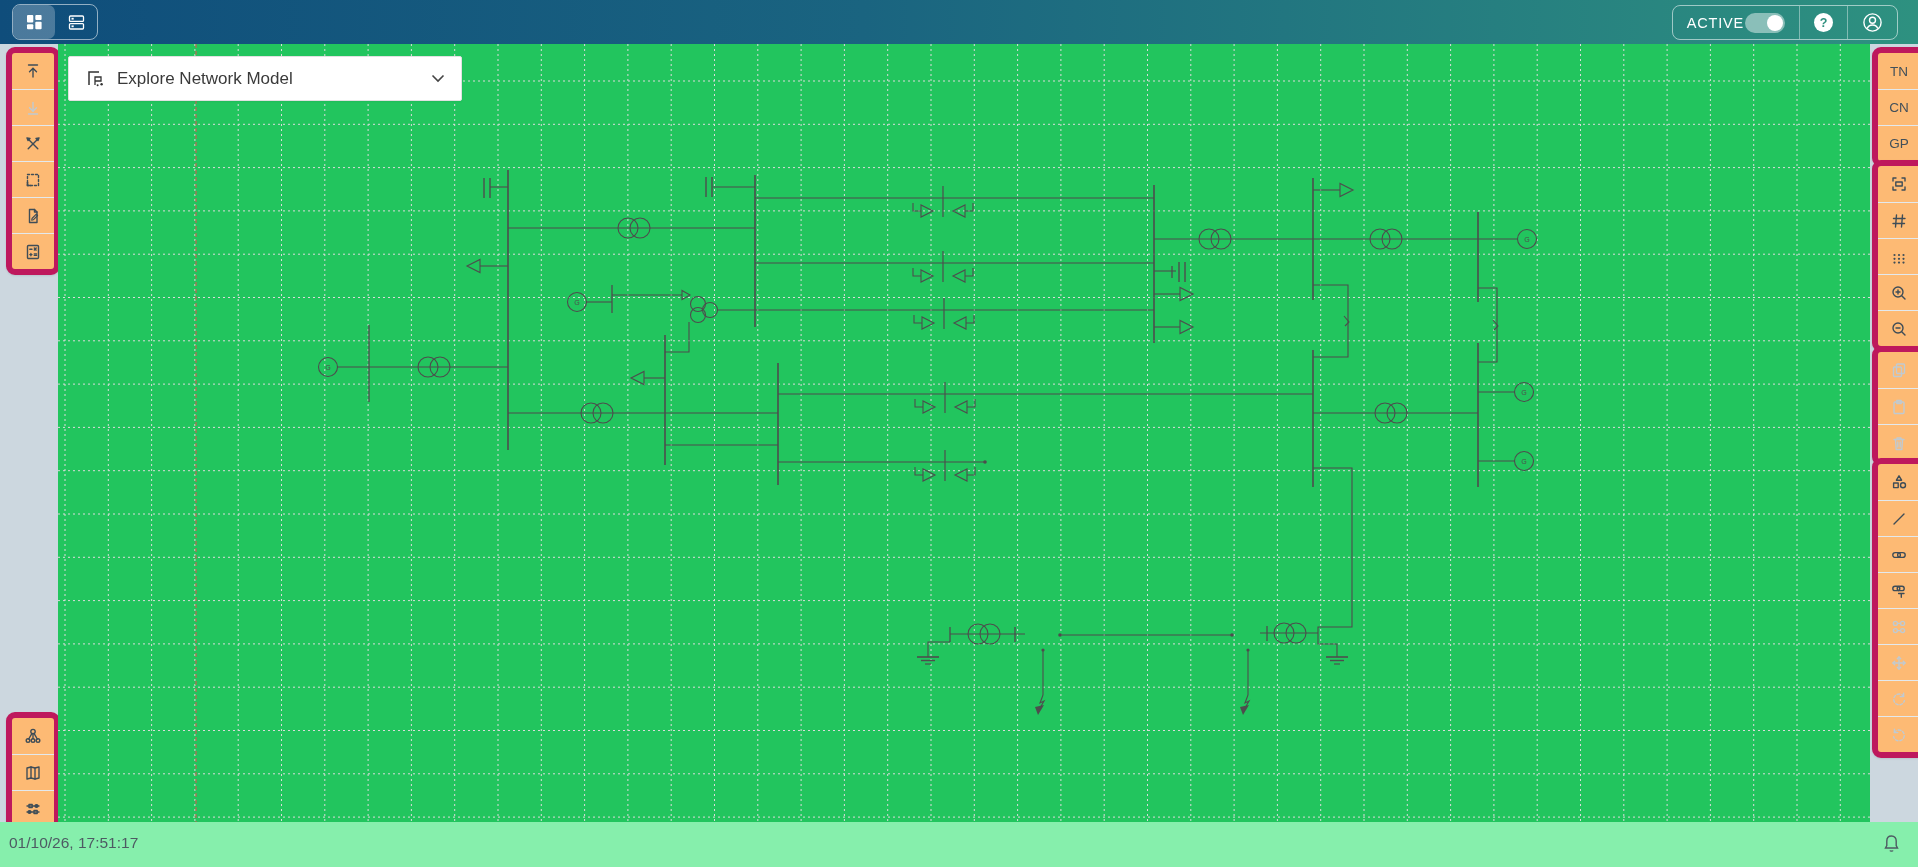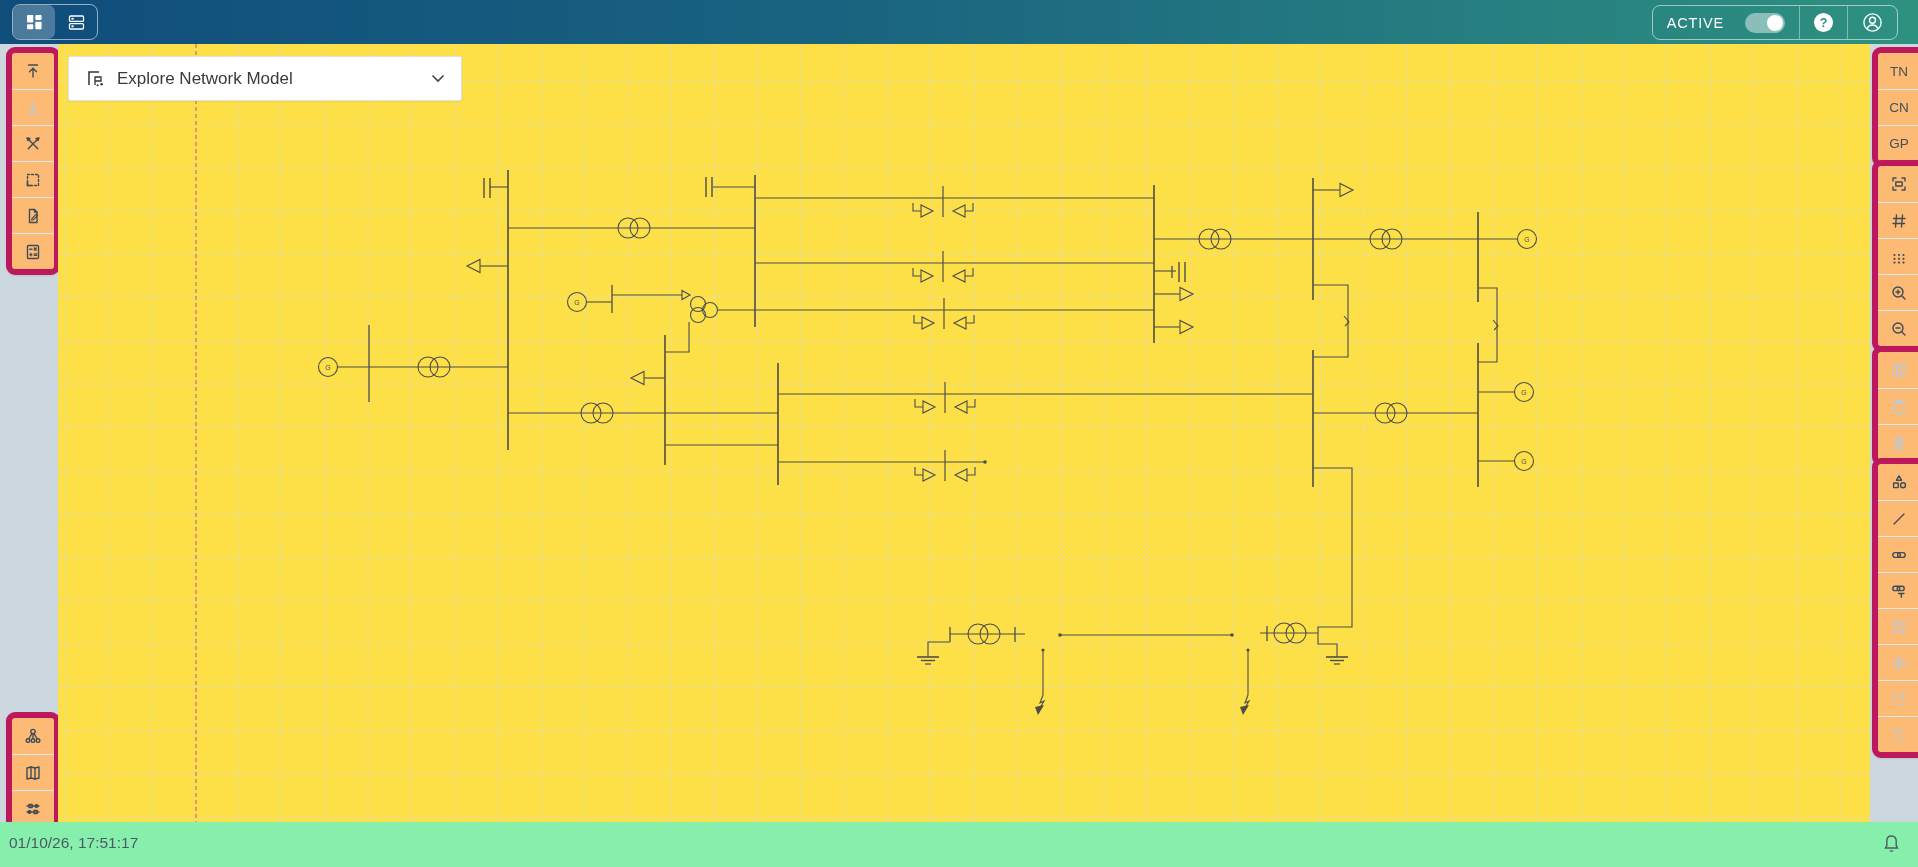--- a/index.html
+++ b/index.html
@@ -10,39 +10,39 @@
   .topbar{position:absolute;left:0;top:0;width:1918px;height:44px;
           background:linear-gradient(90deg,#0f4d7b 0%,#1a6480 45%,#2e9180 100%)}
   .tb-group{position:absolute;display:flex;align-items:stretch;
             border:1px solid rgba(255,255,255,.55);border-radius:8px;overflow:hidden}
   .tb-left{left:12px;top:4px;height:34px}
   .tb-btn{width:42px;display:flex;align-items:center;justify-content:center;cursor:pointer}
   .tb-btn.active{background:rgba(255,255,255,.25);border-radius:7px}
   .tb-right{right:20px;top:5px;height:33px}
   .tb-cell{display:flex;align-items:center;padding:0 14px;border-left:1px solid rgba(255,255,255,.4)}
   .tb-cell:first-child{border-left:none}
-  .active-label{color:#fff;font-size:14.5px;letter-spacing:.8px;margin-right:21px}
+  .active-label{color:#fff;font-size:14.5px;letter-spacing:.8px;margin-right:1px}
   .toggle{width:40px;height:20px;border-radius:10px;background:rgba(255,255,255,.45);position:relative;cursor:pointer}
   .knob{position:absolute;right:2px;top:2px;width:16px;height:16px;border-radius:50%;background:#fff}
   .help-circle{width:19px;height:19px;border-radius:50%;background:#fff;color:#2e8f7e;
                font-size:12.5px;font-weight:bold;display:flex;align-items:center;justify-content:center}
 
   
   .rail-group{position:absolute;background:#fdba74;border:6px solid #be185d;
               border-radius:9px;box-shadow:0 1px 2px rgba(40,60,70,.12);overflow:hidden}
   .cell{width:100%;height:36px;display:flex;align-items:center;justify-content:center;
         border-top:1px solid #e3e9ed;cursor:pointer;box-sizing:border-box}
   .cell:first-child{border-top:none}
   .cell svg{stroke:#3f4d57;fill:none;stroke-width:1.4;stroke-linecap:round;stroke-linejoin:round}
   .cell.disabled svg{stroke:#bfcad2}
   .cell.disabled{cursor:default}
   .txtcell{font-size:13.5px;color:#42505a}
 
   
-  .canvas{position:absolute;left:58px;top:44px;width:1812px;height:778px;background:#fde047}
+  .canvas{position:absolute;left:58px;top:44px;width:1812px;height:778px;background:#22c55e}
   .canvas svg.diagram{position:absolute;left:0;top:0}
   .selector{position:absolute;left:10px;top:12px;width:392px;height:43px;background:#fff;
             border:1px solid #e1e1e1;border-radius:2px;box-shadow:0 1px 2px rgba(0,0,0,.05);
             display:flex;align-items:center;cursor:pointer}
   .selector .mi{margin-left:16px;margin-right:10px}
   .selector .lbl{font-size:17px;color:#3a3a3a;flex:1}
   .selector .chev{margin-right:16px}
 
   
   .statusbar{position:absolute;left:0;top:822px;width:1918px;height:45px;background:#86efac}

